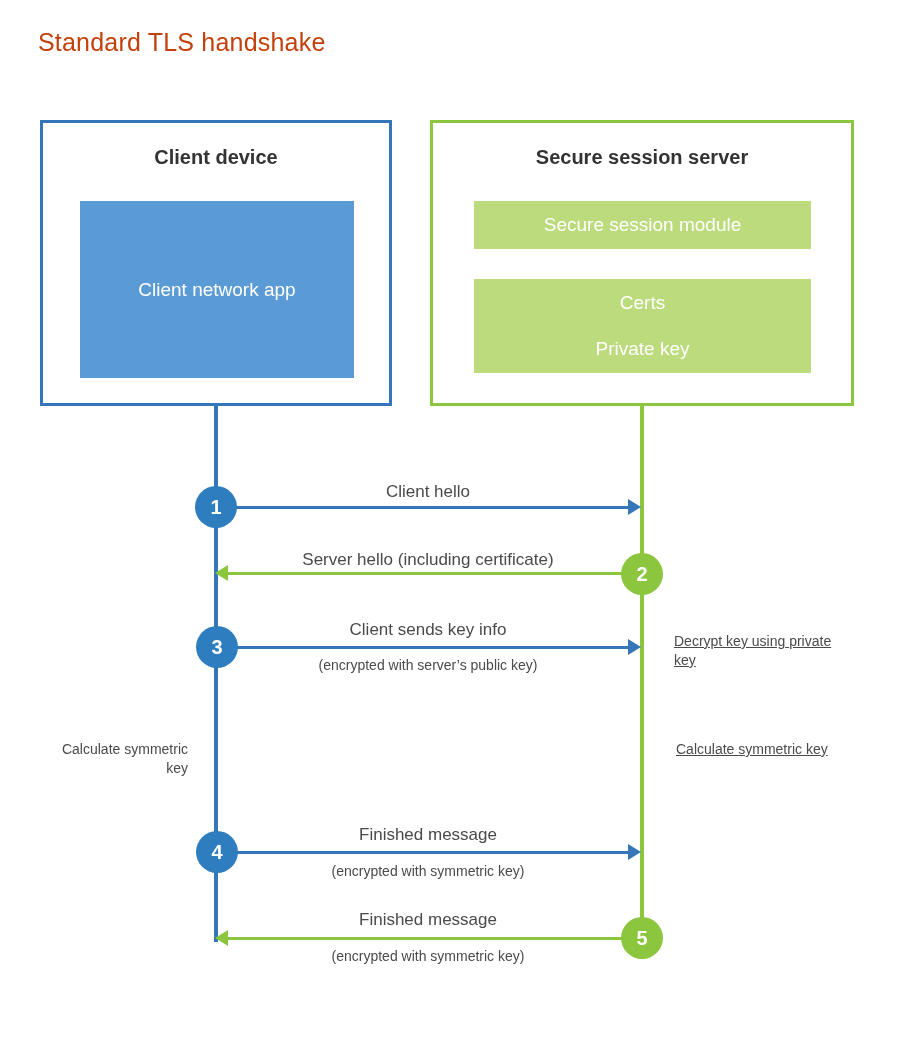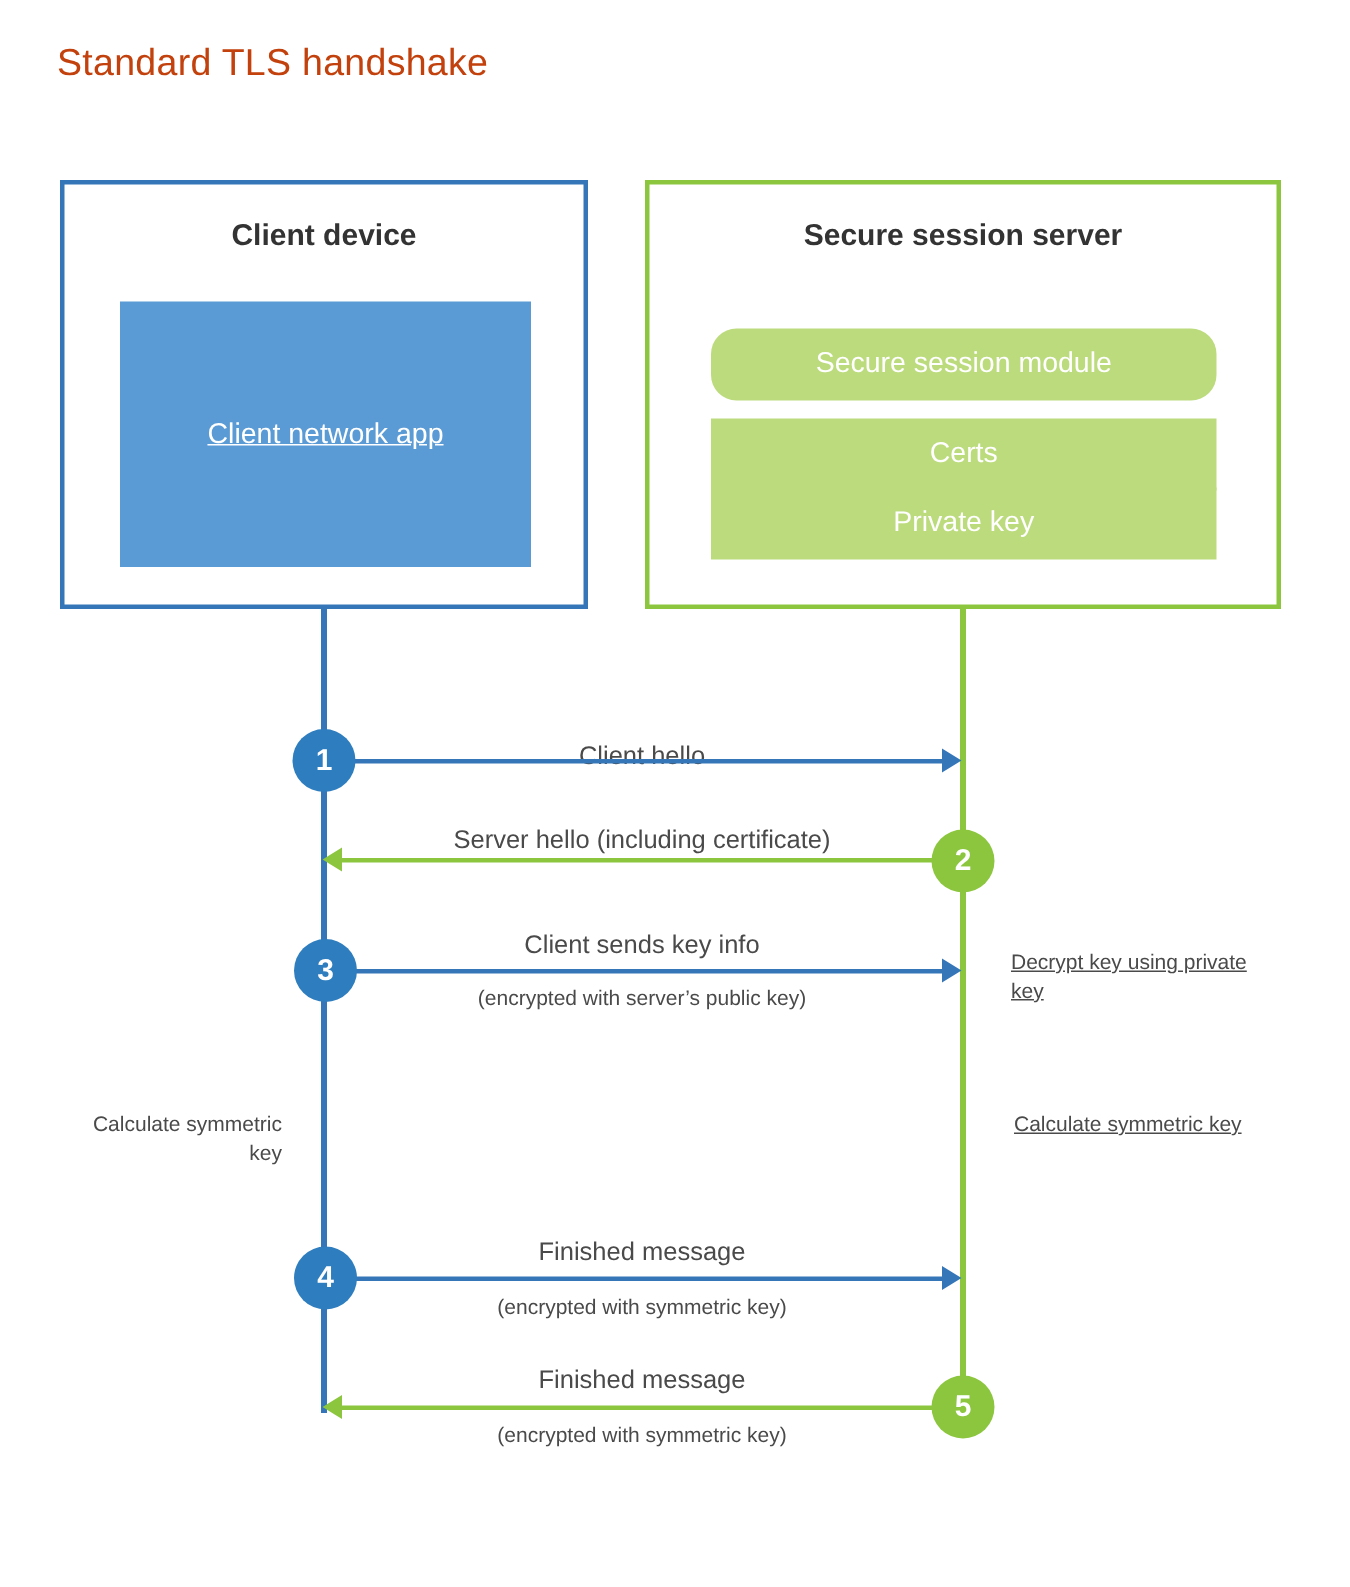--- a/index.html
+++ b/index.html
@@ -70,36 +70,35 @@
     background: #5b9bd5;
     color: #ffffff;
     font-size: 19px;
     display: flex;
     align-items: center;
     justify-content: center;
     text-align: center;
     line-height: 1.35;
     padding: 0 14px;
     box-sizing: border-box;
-    text-decoration: underline;
   }
   .server-block {
     position: absolute;
     left: 41px;
     width: 337px;
     height: 48px;
     background: #bcdb7d;
     color: #ffffff;
     font-size: 19px;
     display: flex;
     align-items: center;
     justify-content: center;
     text-align: center;
   }
-  .server-block.b0 { top: 96px; border-radius: 17px; }
+  .server-block.b0 { top: 78px; }
   .server-block.b1 { top: 156px; }
   .server-block.b2 { top: 202px; }
 
   
   .lifeline {
     position: absolute;
     width: 4px;
   }
   .lifeline.client-line {
     left: 214px;
@@ -187,21 +186,21 @@
 <div class="participant server">
   <div class="participant-title">Secure session server</div>
   <div class="server-block b0">Secure session module</div>
   <div class="server-block b1">Certs</div>
   <div class="server-block b2">Private key</div>
 </div>
 
 <div class="lifeline client-line"></div>
 <div class="lifeline server-line"></div>
 
-<div class="msg-label" style="left:216px; top:494px; width:424px;">Client hello</div>
+<div class="msg-label" style="left:216px; top:482px; width:424px;">Client hello</div>
 <div class="msg-line blue" style="left:216px; top:506px; width:412px;"></div>
 <div class="arrow-head right blue" style="left:628px; top:499px;"></div>
 <div class="step-circle blue" style="left:195px; top:486px;">1</div>
 
 <div class="msg-label" style="left:216px; top:550px; width:424px;">Server hello (including certificate)</div>
 <div class="msg-line green" style="left:228px; top:572px; width:412px;"></div>
 <div class="arrow-head left green" style="left:215px; top:565px;"></div>
 <div class="step-circle green" style="left:621px; top:553px;">2</div>
 
 <div class="msg-label" style="left:216px; top:620px; width:424px;">Client sends key info</div>

